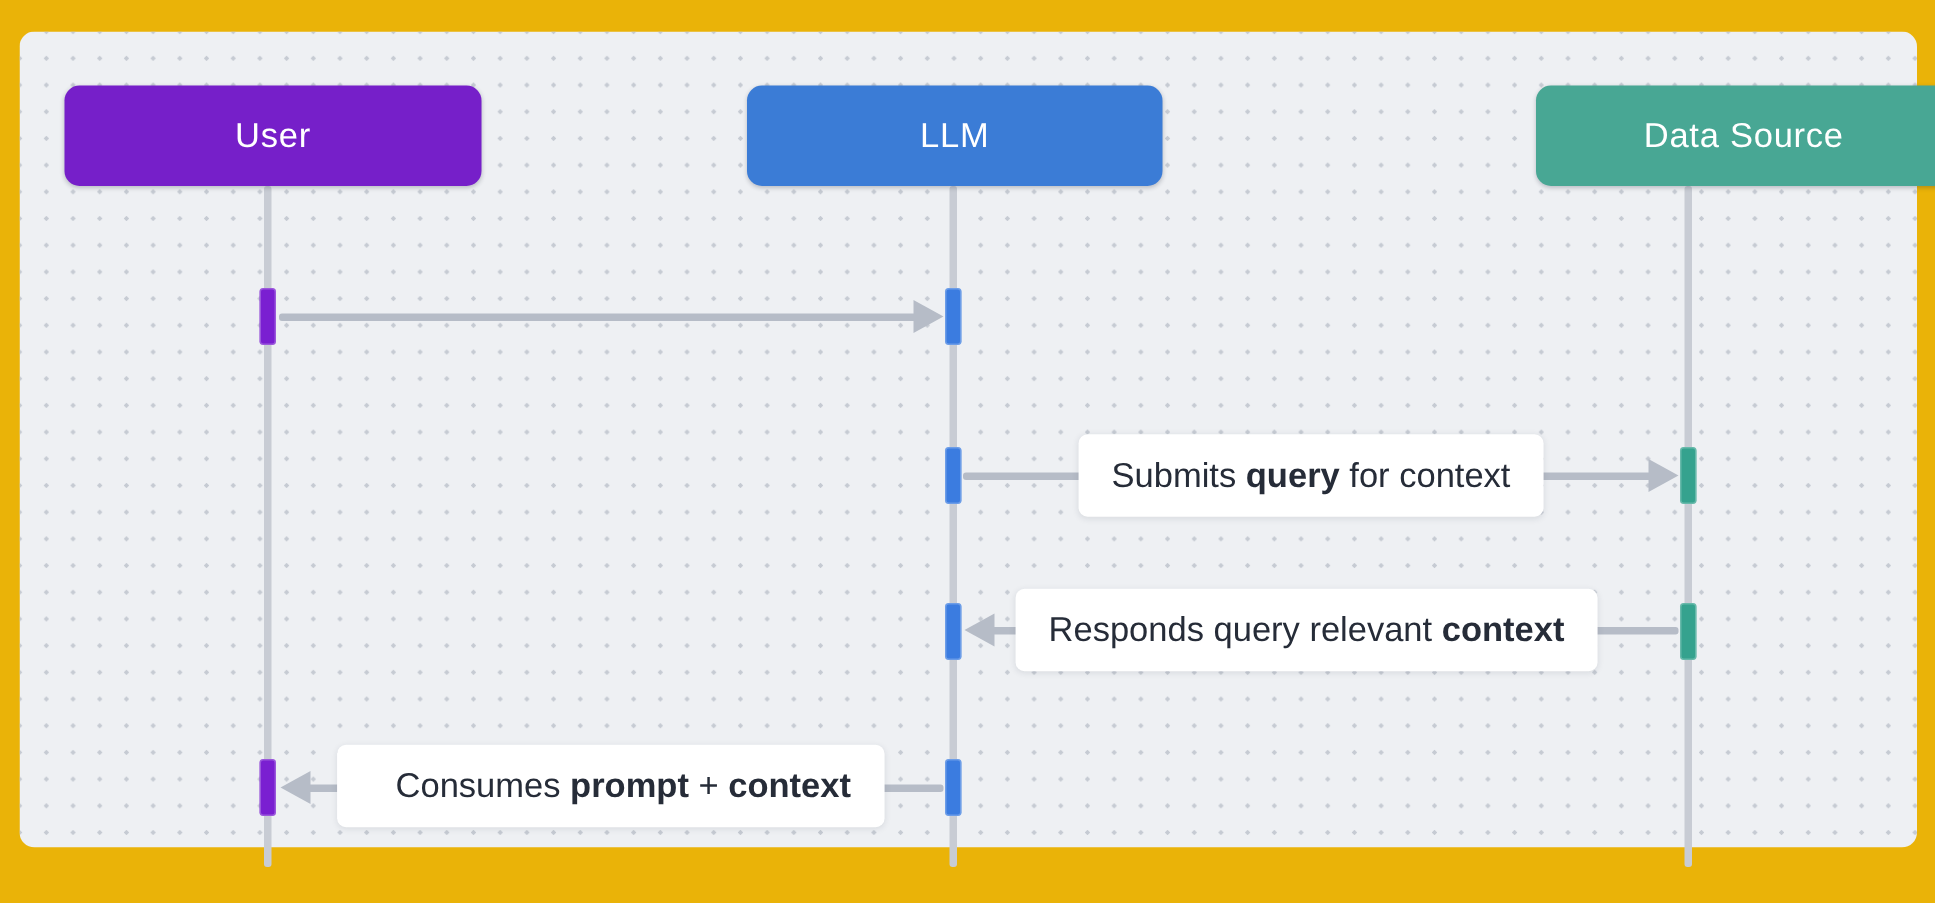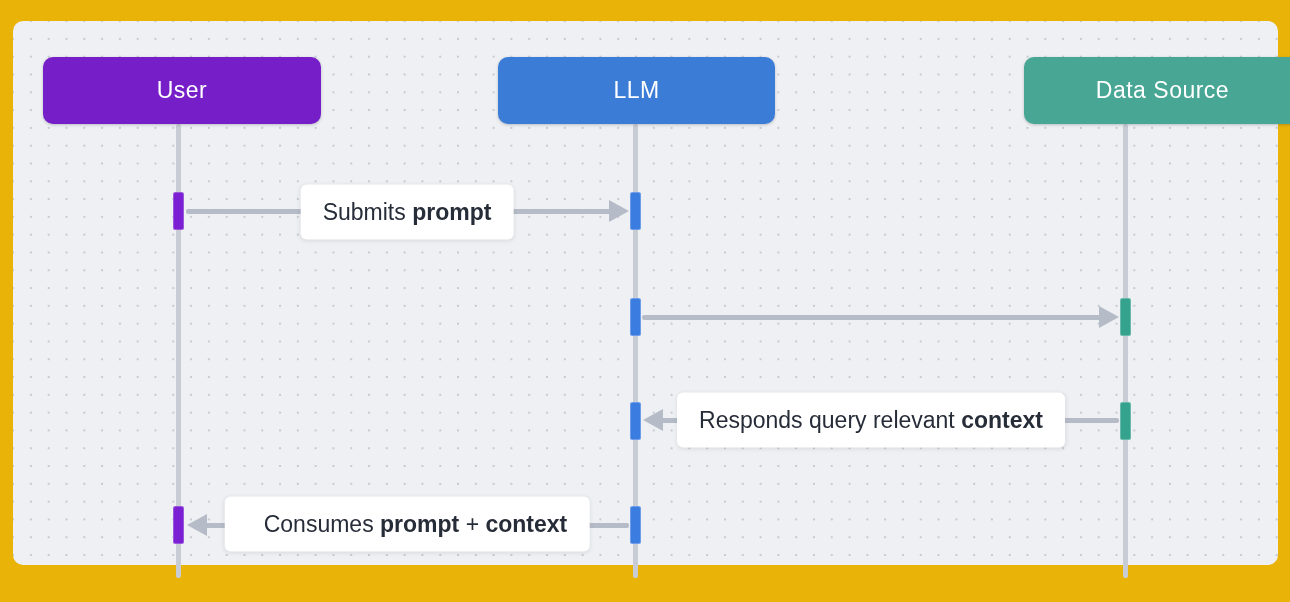--- a/index.html
+++ b/index.html
@@ -86,24 +86,24 @@
 
     <div class="line" style="left:629px;top:294px;width:459px;"></div>
     <div class="head right" style="left:1086px;top:285px;"></div>
 
     <div class="line" style="left:648px;top:397px;width:458px;"></div>
     <div class="head left" style="left:630px;top:388px;"></div>
 
     <div class="line" style="left:192px;top:502px;width:424px;"></div>
     <div class="head left" style="left:174px;top:493px;"></div>
 
-    <div class="label" style="left:394px;top:191px;">
-      <span>Submits </span><b>prompt</b>
+
+    <div class="label" style="left:861px;top:296px;">
+      <span>Submits </span><b>query</b><span> for context</span>
     </div>
-
 
     <div class="label" style="left:858px;top:399px;">
       <span>Responds query relevant </span><b>context</b>
     </div>
 
     <div class="label" style="left:394px;top:503px;padding-left:39px;">
       <div>
         <span>Consumes </span><b>prompt</b><span> + </span><b>context</b>
       </div>
     </div>

